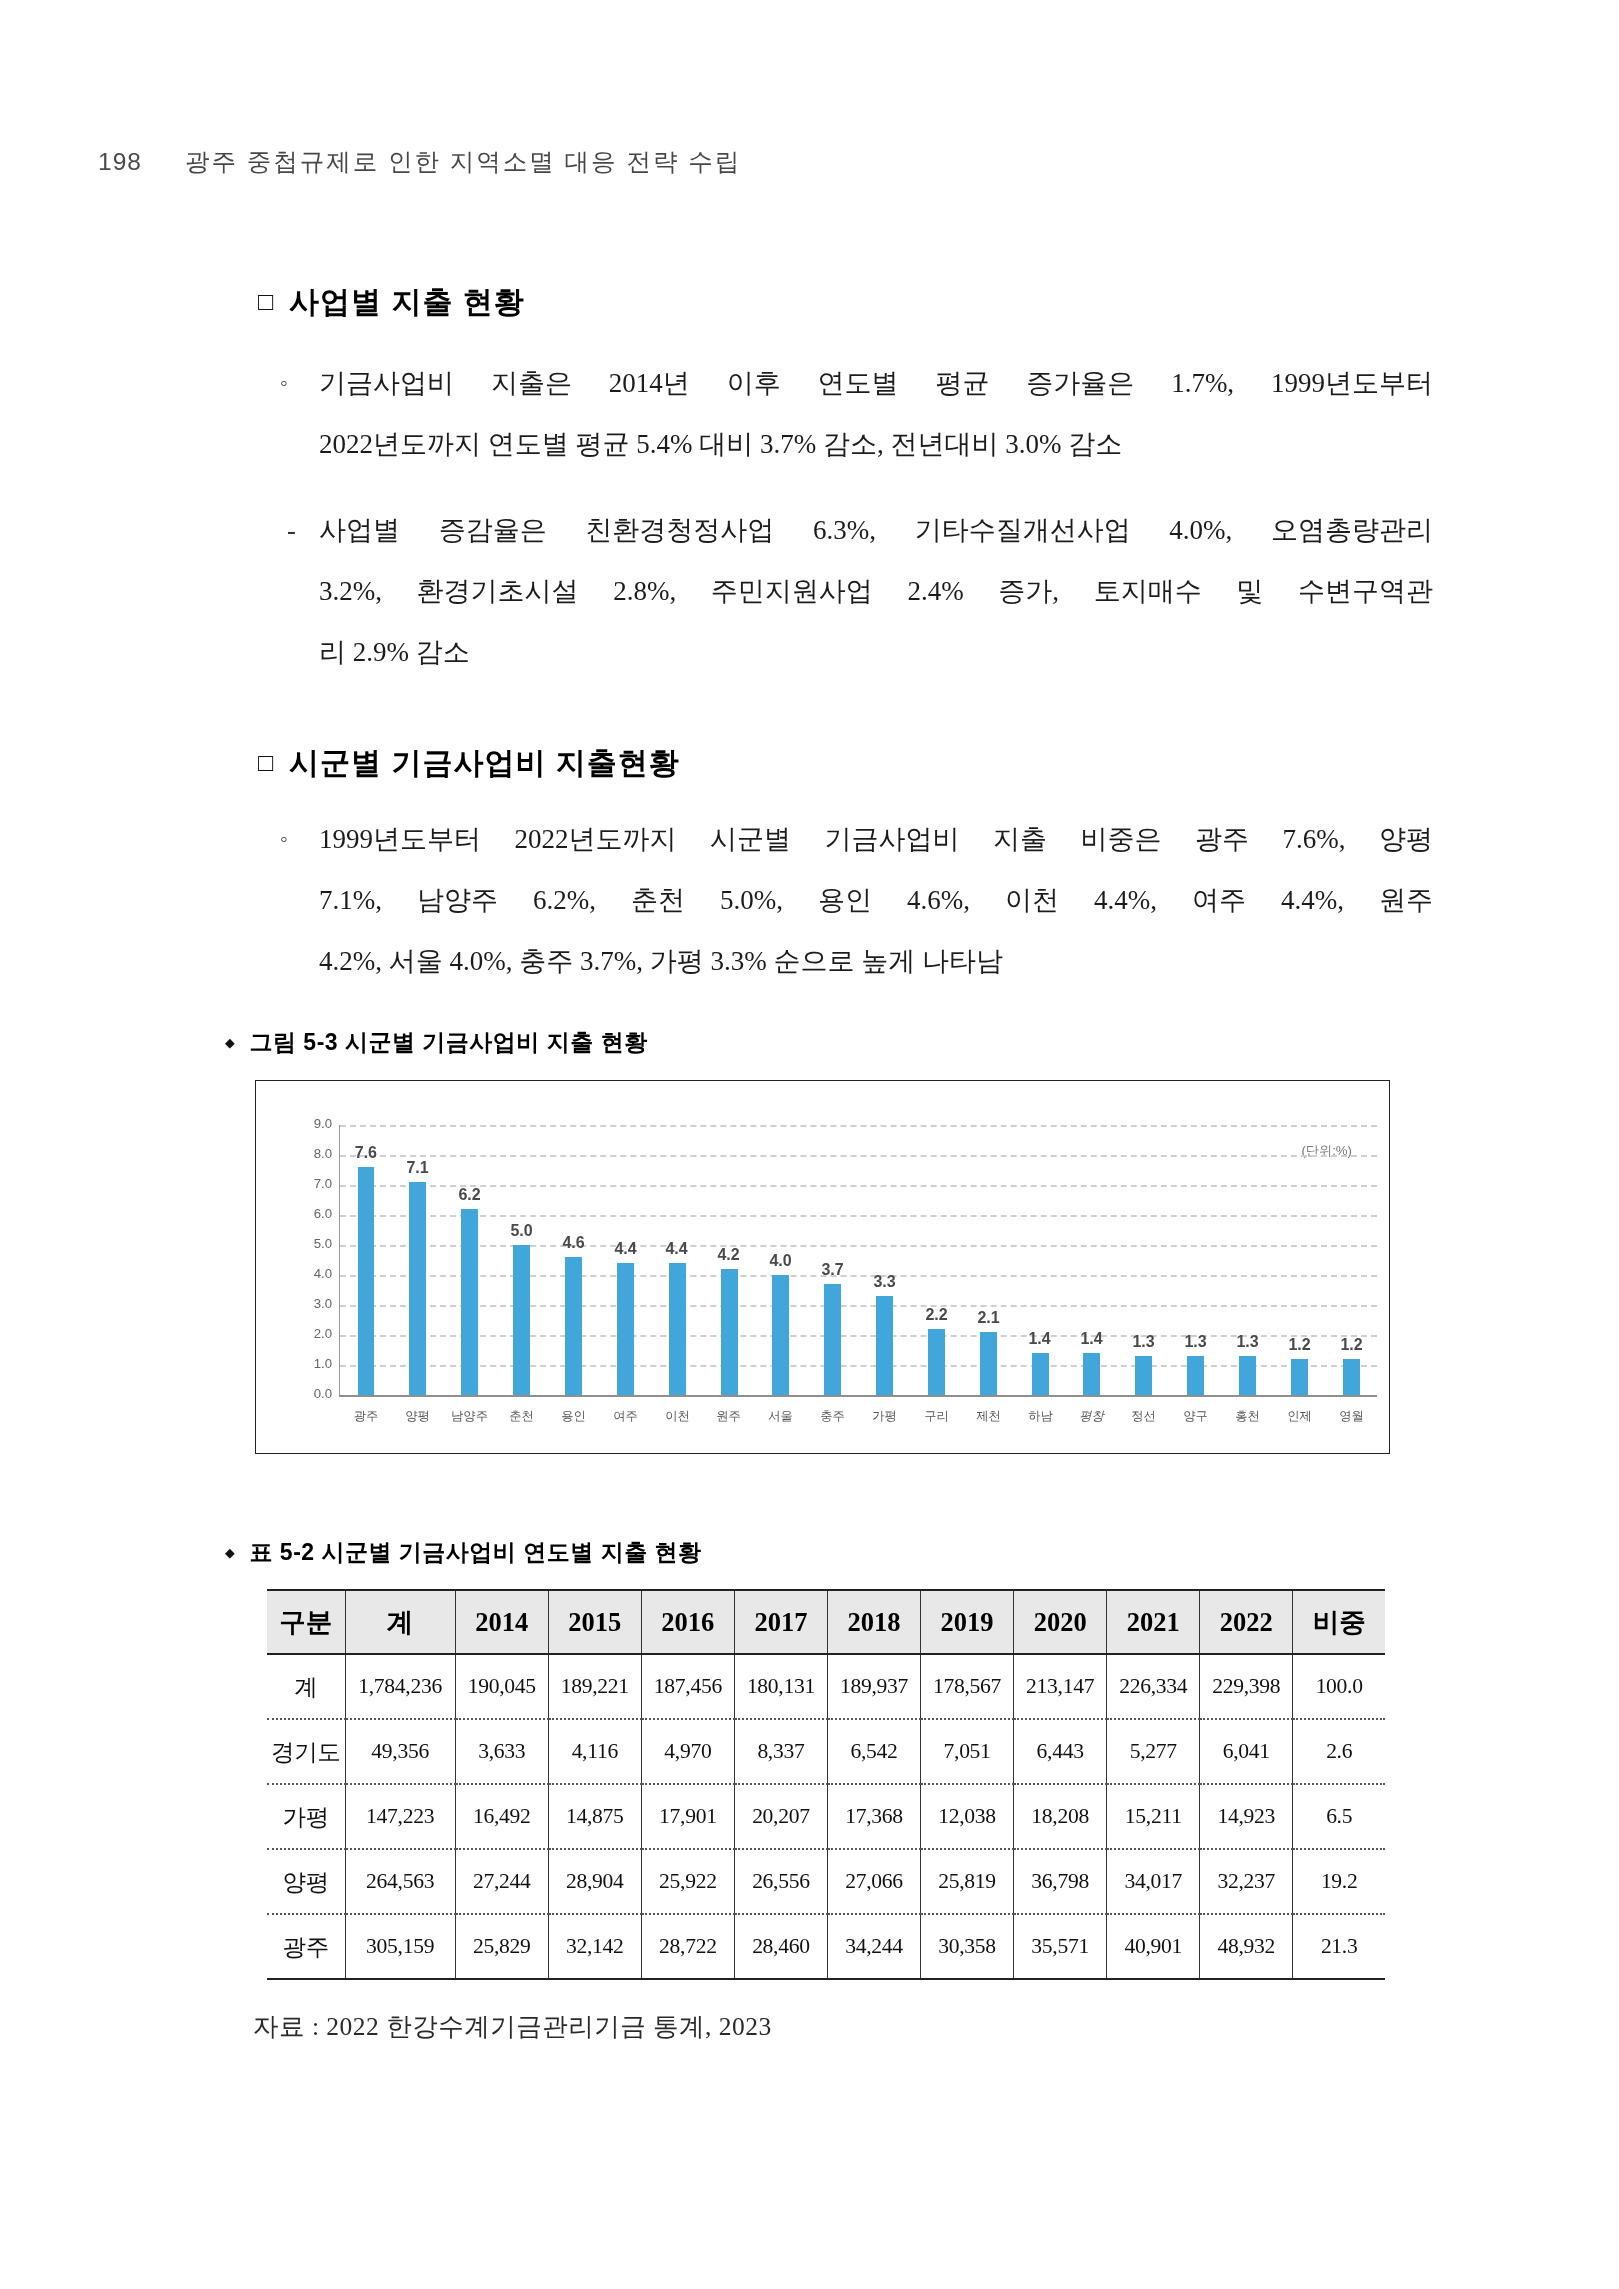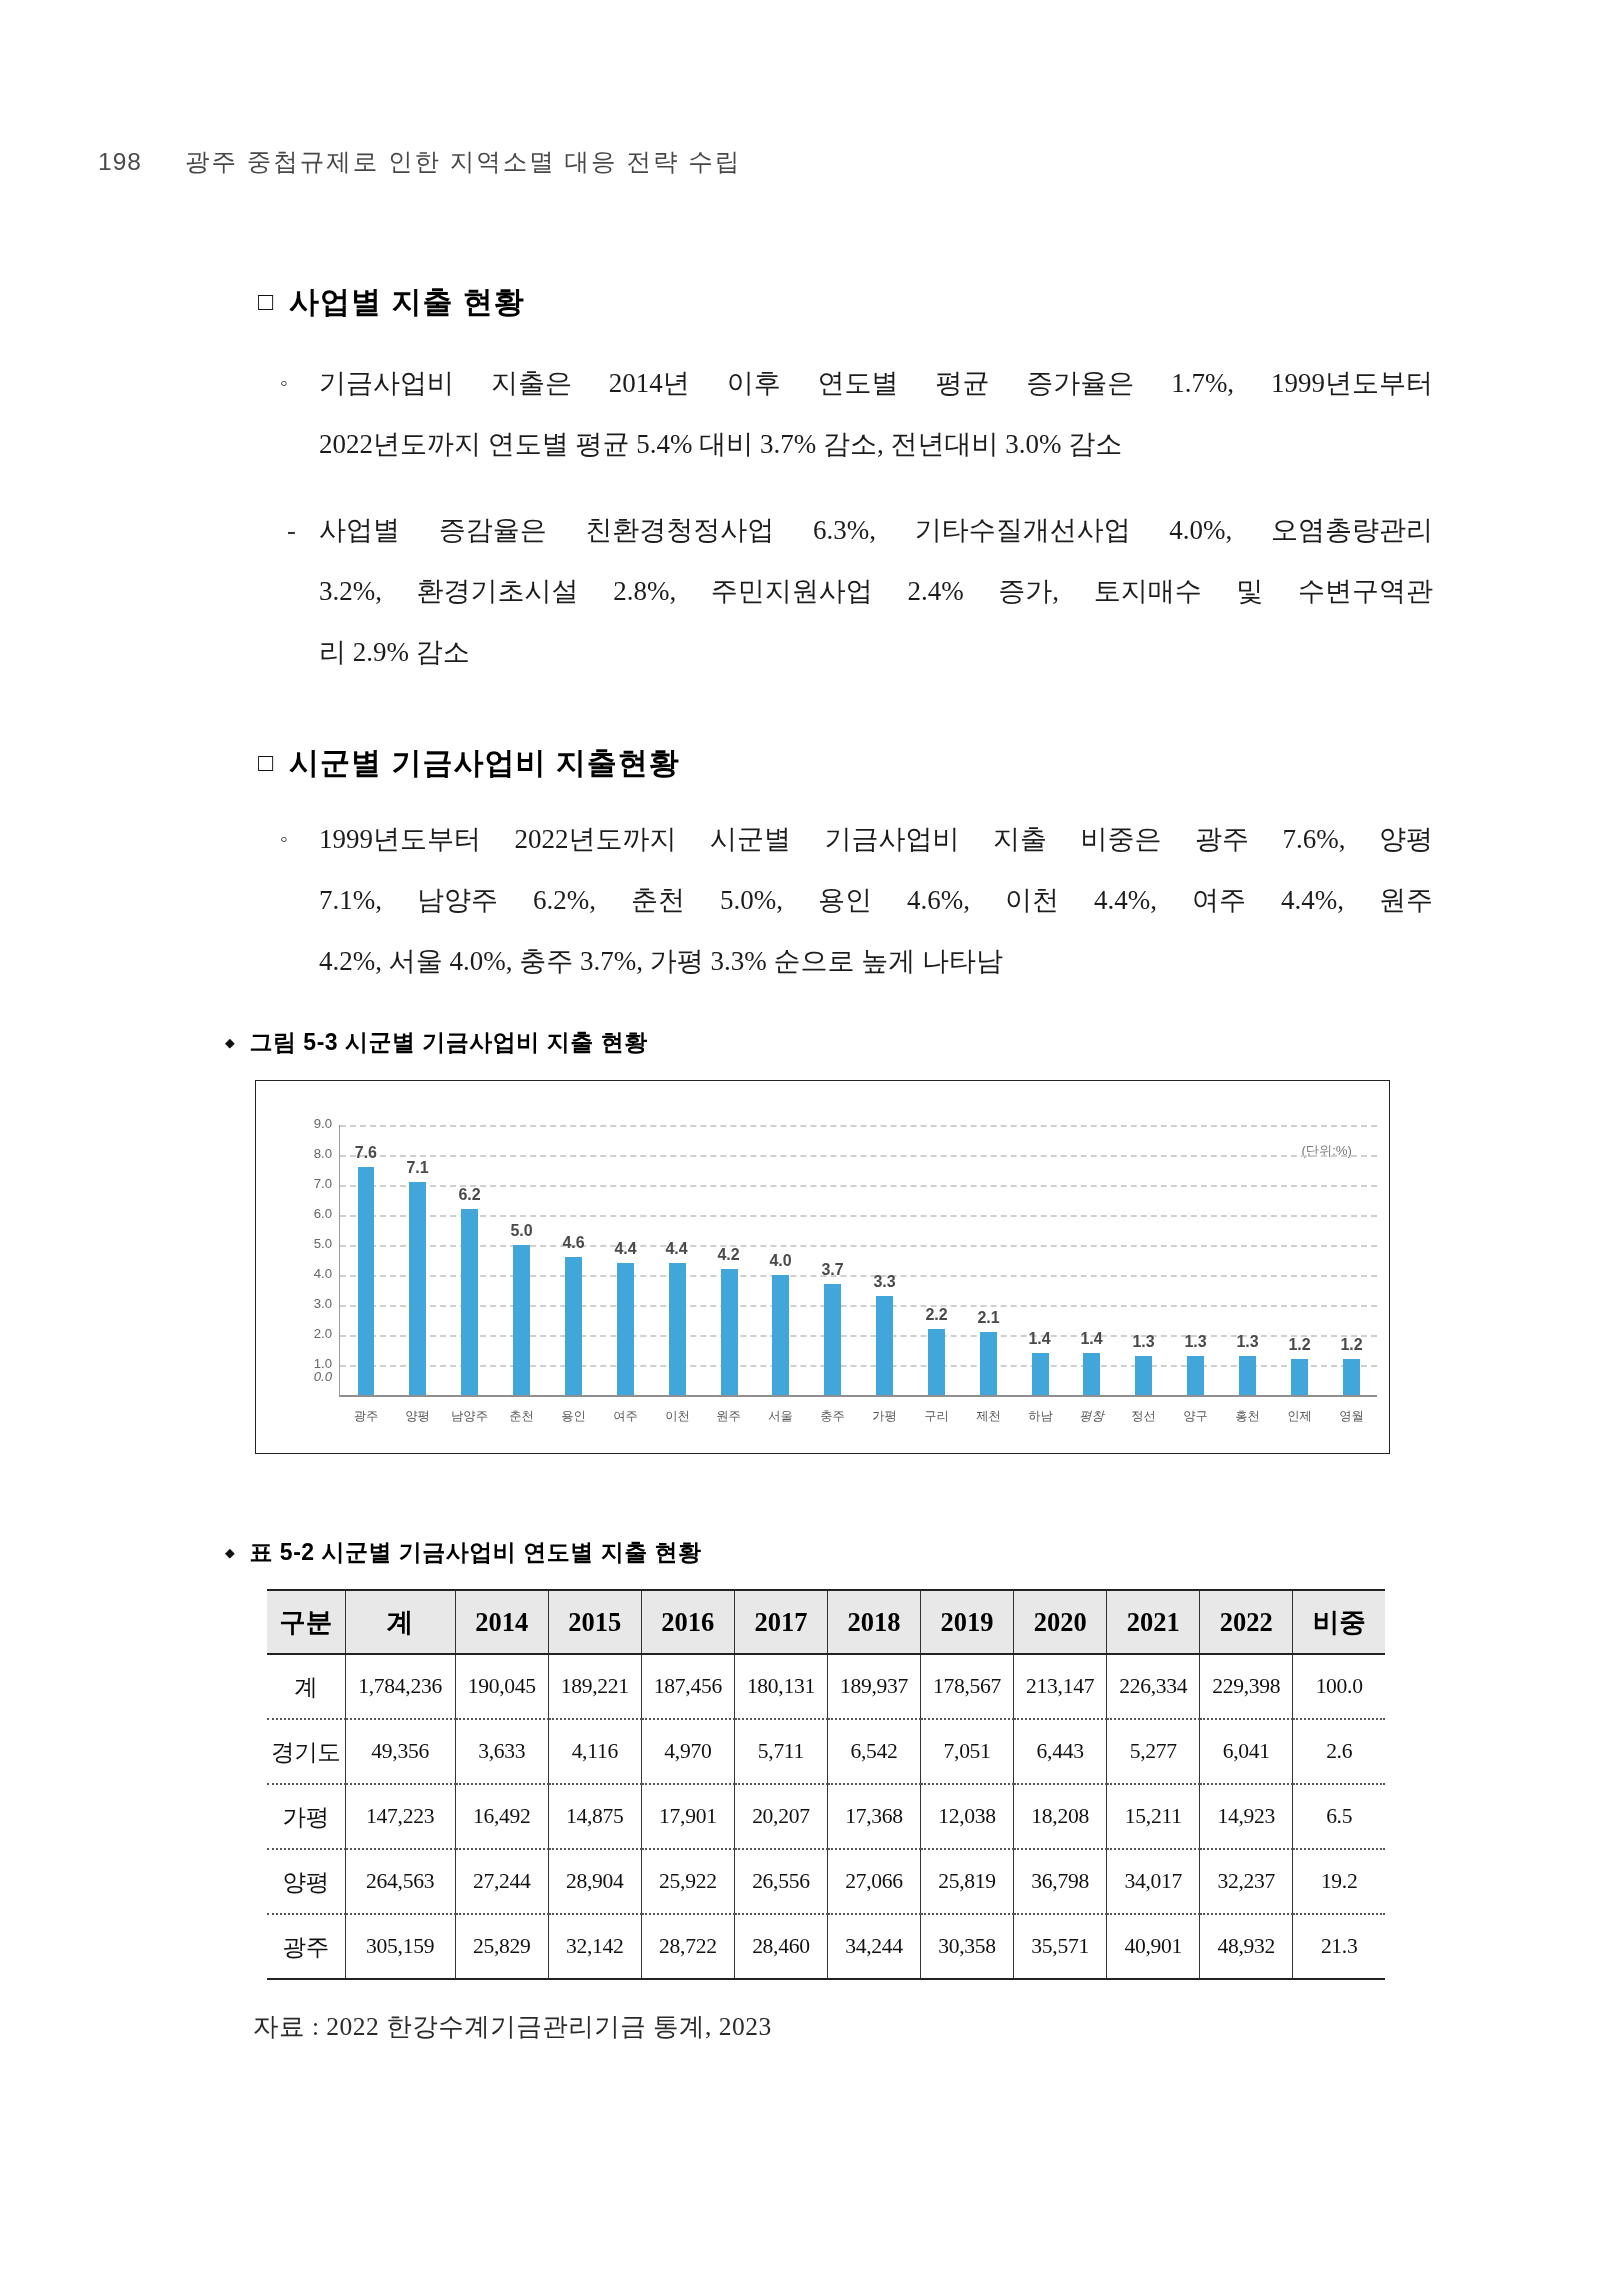--- a/index.html
+++ b/index.html
@@ -112,21 +112,21 @@
   <div id="plot">
       <div class="gridline" style="top: 240px;"></div>
       <div class="gridline" style="top: 210px;"></div>
       <div class="gridline" style="top: 180px;"></div>
       <div class="gridline" style="top: 150px;"></div>
       <div class="gridline" style="top: 120px;"></div>
       <div class="gridline" style="top: 90px;"></div>
       <div class="gridline" style="top: 60px;"></div>
       <div class="gridline" style="top: 30px;"></div>
       <div class="gridline" style="top: 0px;"></div>
-      <div class="ytick" style="top: 244px; font-style: italic;">0.0</div>
+      <div class="ytick" style="top: 261px;">0.0</div>
       <div class="ytick" style="top: 231px;">1.0</div>
       <div class="ytick" style="top: 201px;">2.0</div>
       <div class="ytick" style="top: 171px;">3.0</div>
       <div class="ytick" style="top: 141px;">4.0</div>
       <div class="ytick" style="top: 111px;">5.0</div>
       <div class="ytick" style="top: 81px;">6.0</div>
       <div class="ytick" style="top: 51px;">7.0</div>
       <div class="ytick" style="top: 21px;">8.0</div>
       <div class="ytick" style="top: -8.8px;">9.0</div>
       <div class="bar" style="left: 17.6px; bottom: 0px; height: 228px; background: rgb(65, 166, 217);"></div>
@@ -243,21 +243,21 @@
           <td>226,334</td>
           <td>229,398</td>
           <td>100.0</td>
         </tr>
         <tr>
           <td class="rowlab">경기도</td>
           <td>49,356</td>
           <td>3,633</td>
           <td>4,116</td>
           <td>4,970</td>
-          <td>5,711</td>
+          <td>8,337</td>
           <td>6,542</td>
           <td>7,051</td>
           <td>6,443</td>
           <td>5,277</td>
           <td>6,041</td>
           <td>2.6</td>
         </tr>
         <tr>
           <td class="rowlab">가평</td>
           <td>147,223</td>

